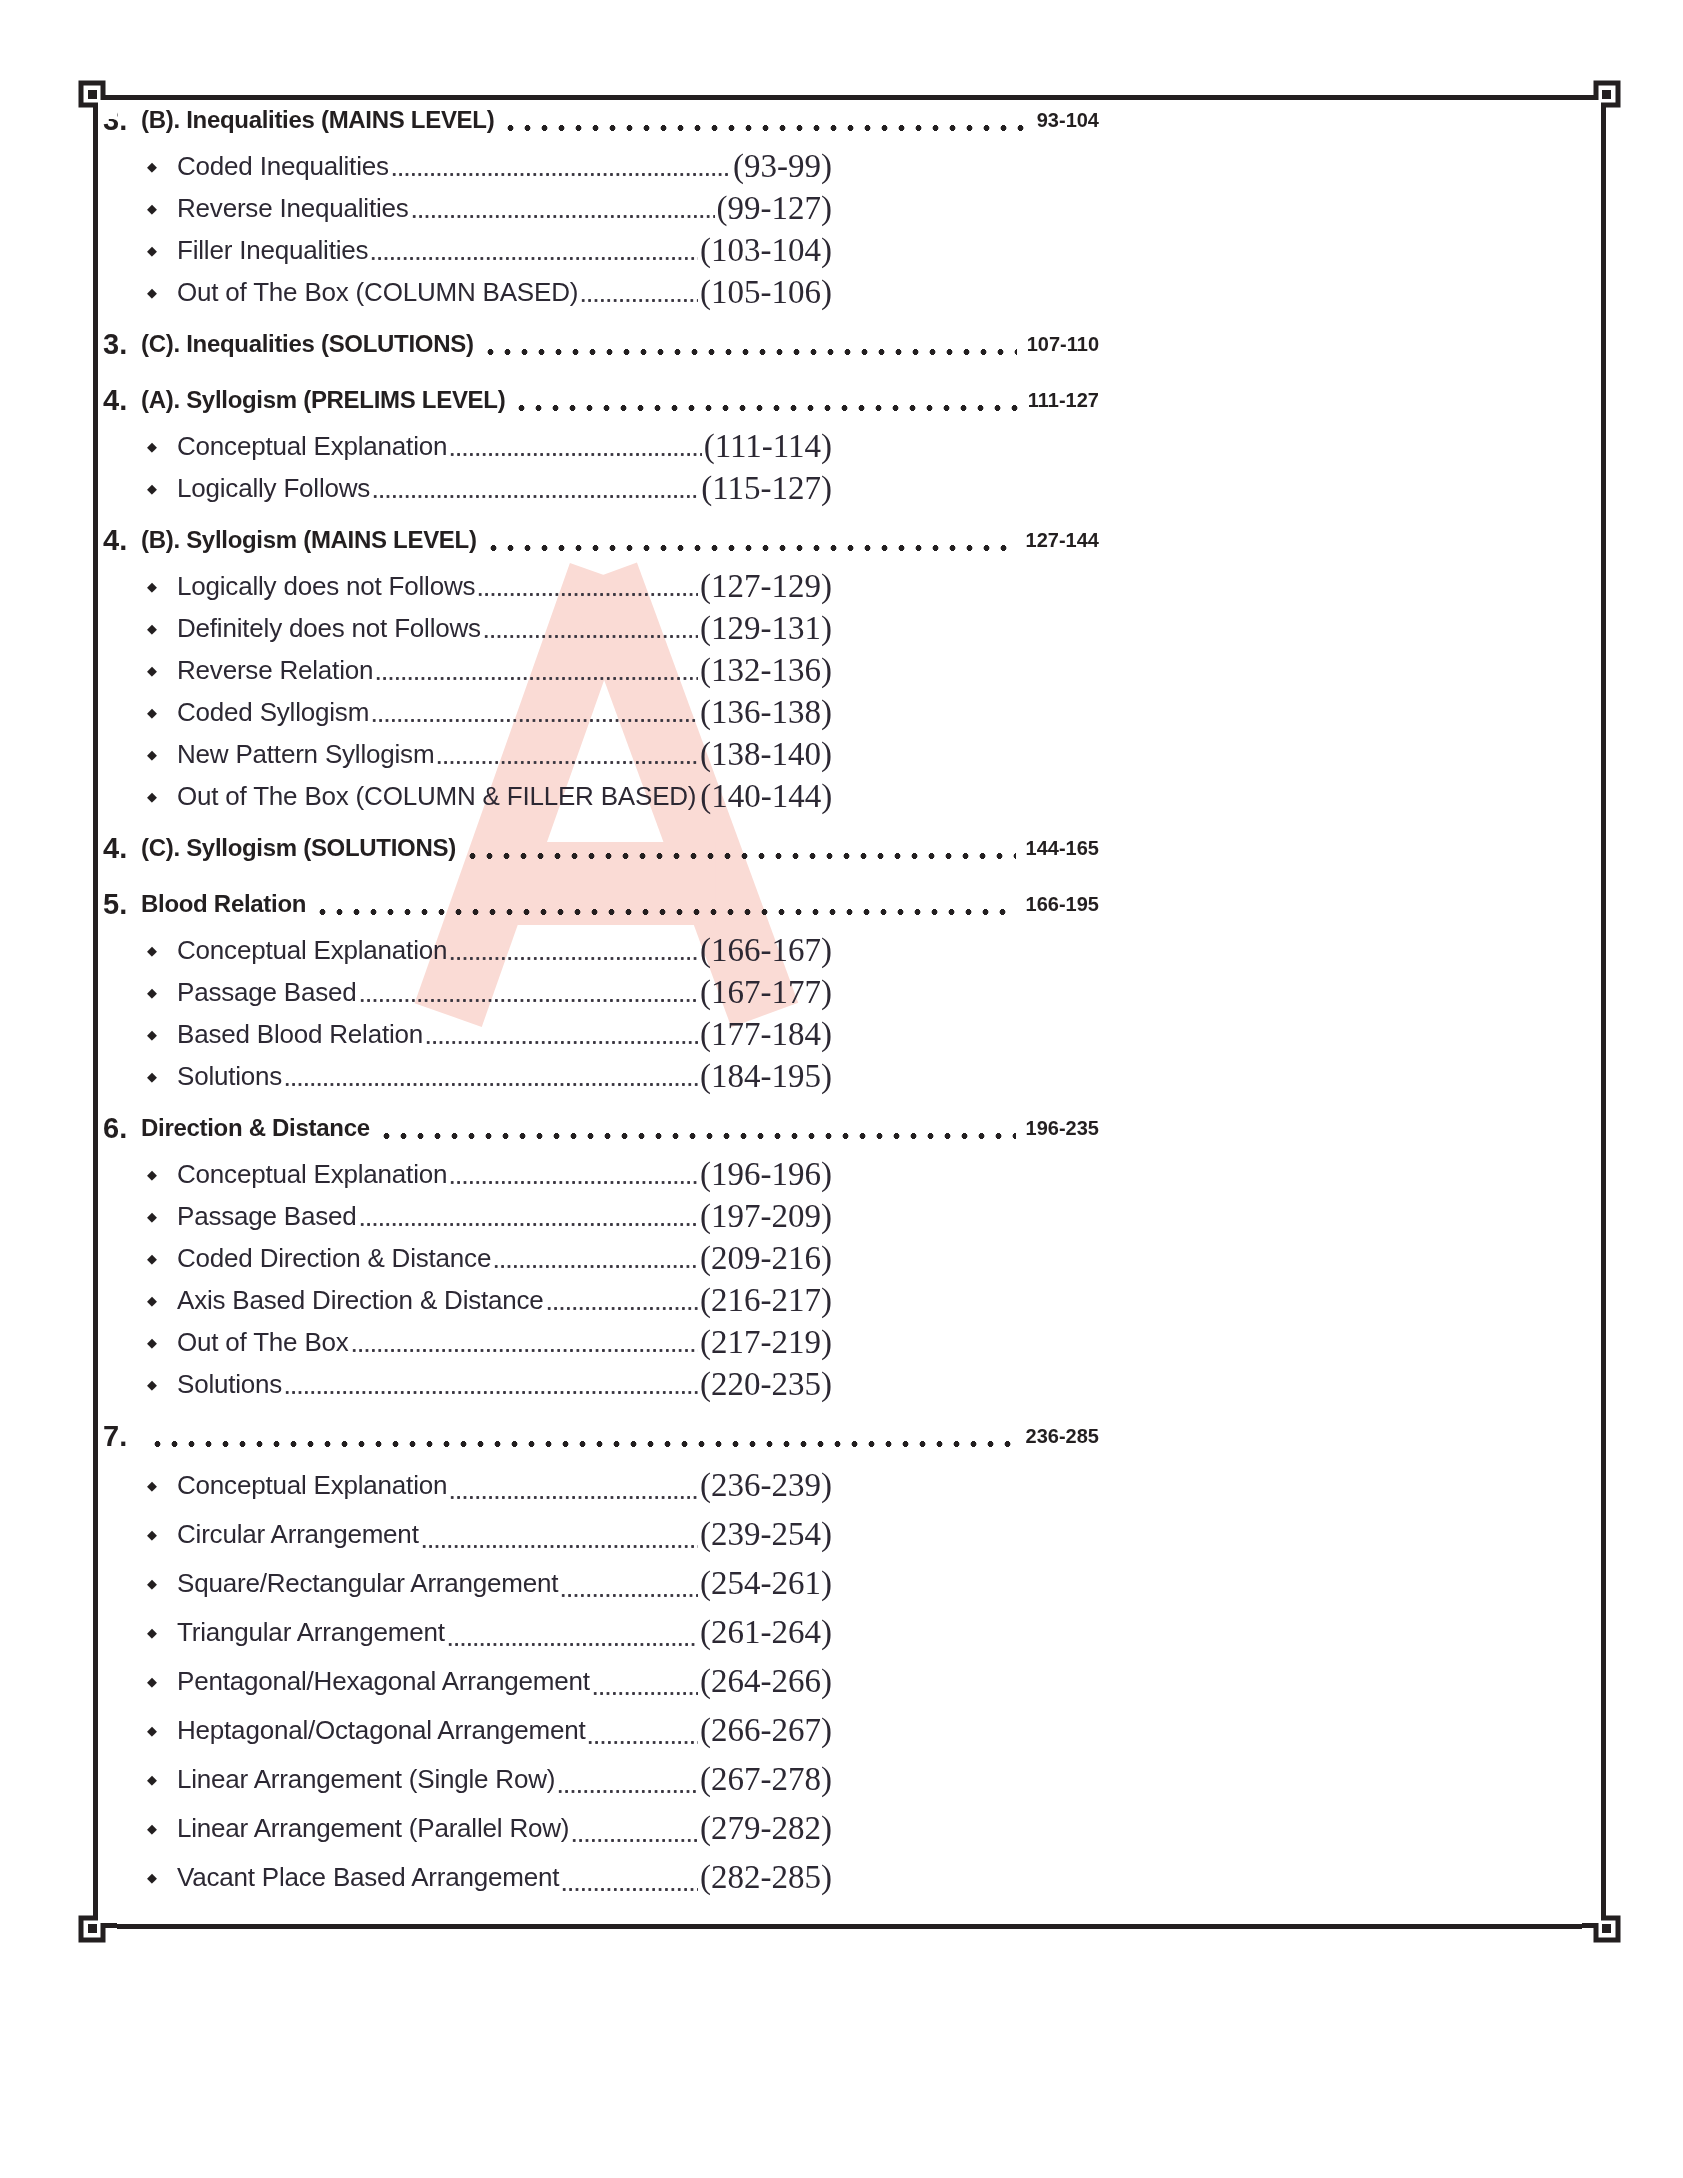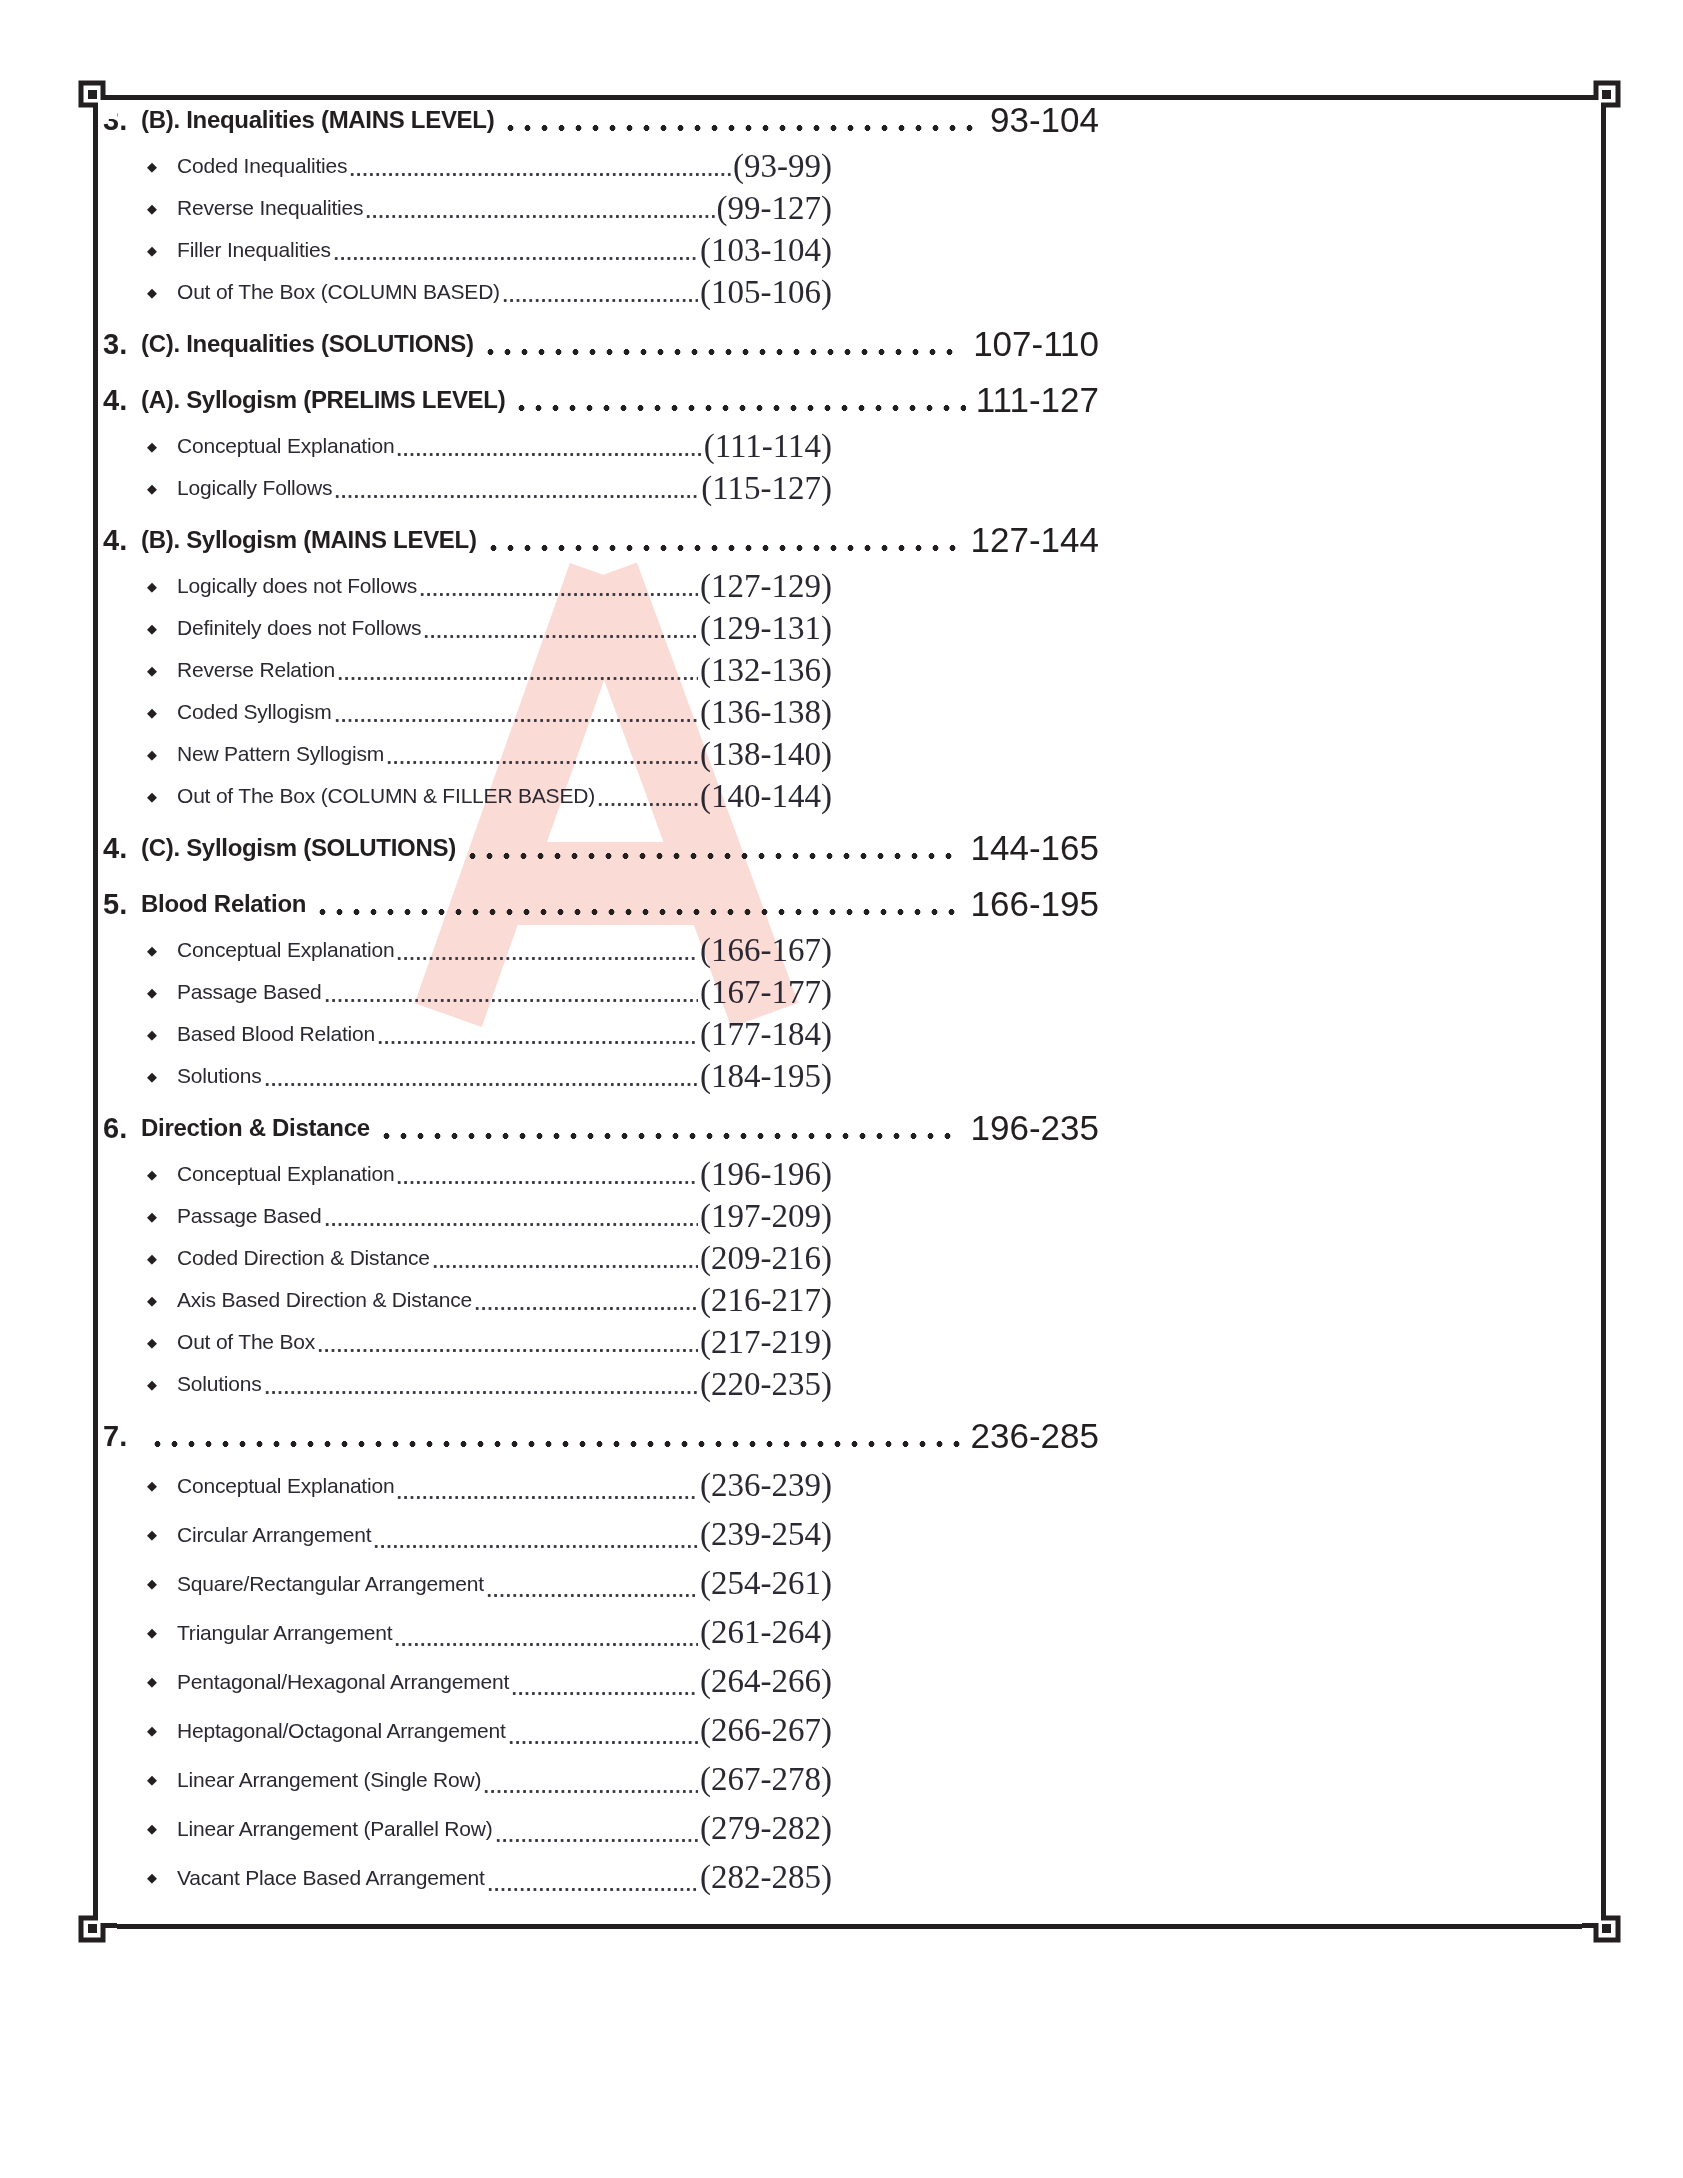--- a/index.html
+++ b/index.html
@@ -22,26 +22,26 @@
   .content { position:absolute; left:103px; top:95px; width:996px; z-index:2; }
 
   .sec { margin-bottom:6px; }
 
   .hrow { display:flex; align-items:center; height:50px; }
   .num    { width:38px; font-weight:bold; font-size:29px; color:var(--ink); }
   .htitle { font-weight:bold; font-size:24px; color:var(--ink); white-space:nowrap; letter-spacing:-0.3px; }
   .hleader{ flex:1; height:8px; margin:0 10px 13px 8px; align-self:flex-end;
             background-image:radial-gradient(circle, var(--ink) 2.7px, transparent 3.2px);
             background-size:17px 8px; background-repeat:repeat-x; background-position:left center; }
-  .hpages { font-weight:normal; font-size:35px; color:var(--ink); white-space:nowrap; }
+  .hpages { font-weight:bold; font-size:20px; color:var(--ink); white-space:nowrap; }
 
   .irow { display:flex; align-items:center; height:42px; margin-left:44px; width:685px; }
   .sec:last-child .irow { height:49px; }
   .bullet { width:30px; font-size:13px; color:var(--ink); flex:0 0 30px; }
-  .ititle { font-size:21px; color:var(--sub); white-space:nowrap; letter-spacing:-0.2px; }
+  .ititle { font-size:26px; color:var(--sub); white-space:nowrap; letter-spacing:-0.2px; }
   .ileader{ flex:1; height:5px; margin:0 2px 10px 2px; align-self:flex-end;
             background-image:radial-gradient(circle, #3a3640 1.3px, transparent 1.7px);
             background-size:6.4px 5px; background-repeat:repeat-x; background-position:left center; }
   .ipages { font-size:33px; color:var(--sub); white-space:nowrap;font-family:Liberation Serif, serif; }
 </style>
 </head>
 <body>
 
 <div class="watermark">
   <svg viewBox="0 0 470 510" width="465" height="505">

